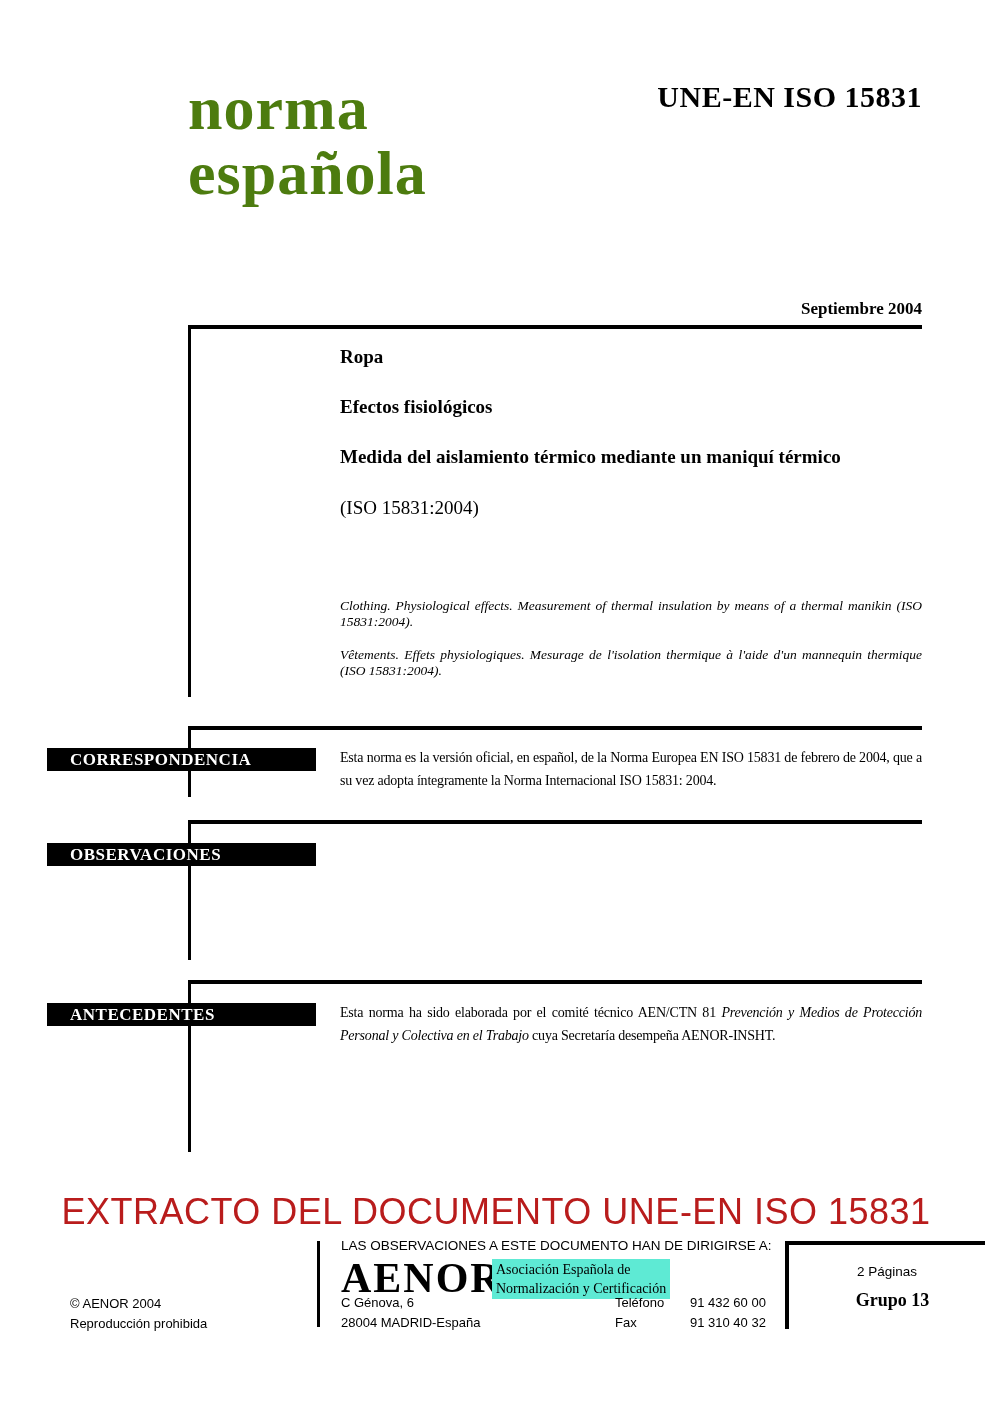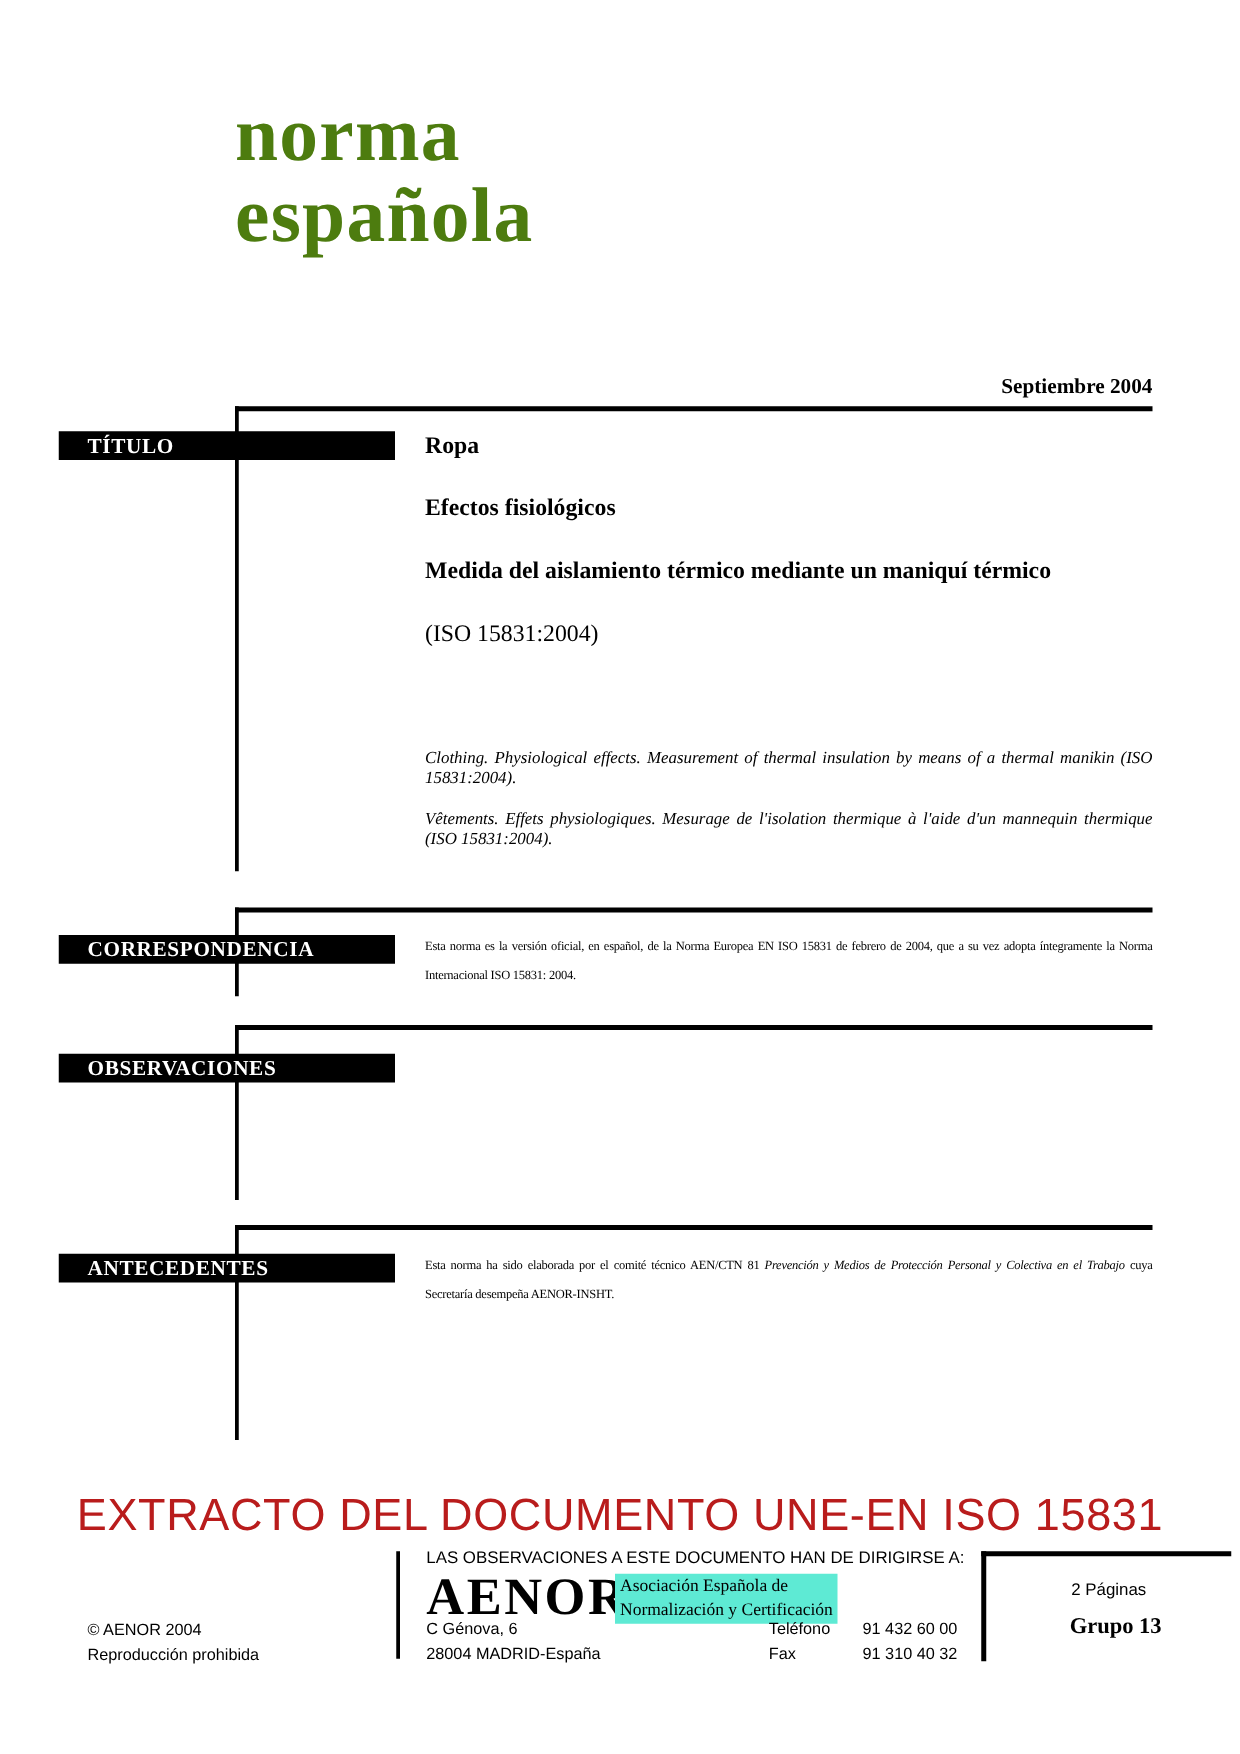--- a/index.html
+++ b/index.html
@@ -57,21 +57,21 @@
 
   .abstract {
     left: 340px; width: 582px;
     font-style: italic;
     font-size: 13.5px; line-height: 16px;
     text-align: justify;
   }
 
   .body-par {
     left: 340px; width: 582px;
-    font-size: 10px; line-height: 22.5px;
+    font-size: 14px; line-height: 22.5px;
     letter-spacing: -0.2px;
     text-align: justify;
   }
 
   
   .extracto {
     left: 0; top: 1175px; width: 992px;
     text-align: center;
     font-family: "Liberation Sans", sans-serif;
     font-size: 36px;
@@ -117,27 +117,25 @@
 </style>
 </head>
 <body>
 
 <div class="page">
 
   <div class="abs brand">
     <div>norma</div>
     <div>española</div>
   </div>
+  <div class="abs doc-code">UNE-EN ISO 15831</div>
   <div class="abs date">Septiembre 2004</div>
 
   <div class="abs hline" style="top:325px;"></div>
   <div class="abs vline" style="top:325px; height:372px;"></div>
-  <div class="abs bar" style="top:345px;">
-    <span>TÍTULO</span>
-  </div>
   <div class="abs title-line" style="top:346px;">Ropa</div>
   <div class="abs title-line" style="top:396px;">Efectos fisiológicos</div>
   <div class="abs title-line" style="top:446px;">Medida del aislamiento térmico mediante un maniquí térmico</div>
   <div class="abs title-line regular" style="top:497px;">(ISO 15831:2004)</div>
   <div class="abs abstract" style="top:598px;">Clothing. Physiological effects. Measurement of thermal insulation by means of a thermal manikin (ISO 15831:2004).</div>
   <div class="abs abstract" style="top:647px;">Vêtements. Effets physiologiques. Mesurage de l'isolation thermique à l'aide d'un mannequin thermique (ISO 15831:2004).</div>
 
   <div class="abs hline" style="top:726px;"></div>
   <div class="abs vline" style="top:726px; height:71px;"></div>
   <div class="abs bar" style="top:748px;">

